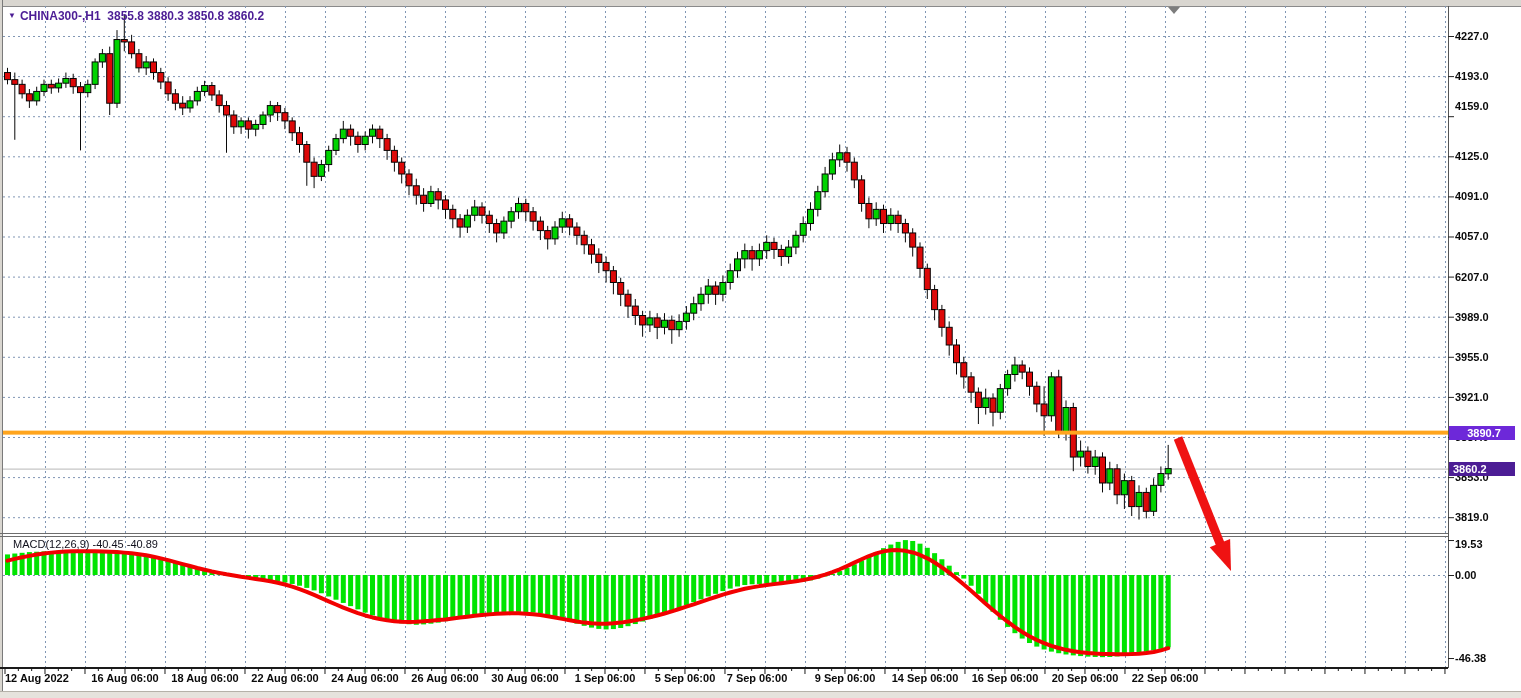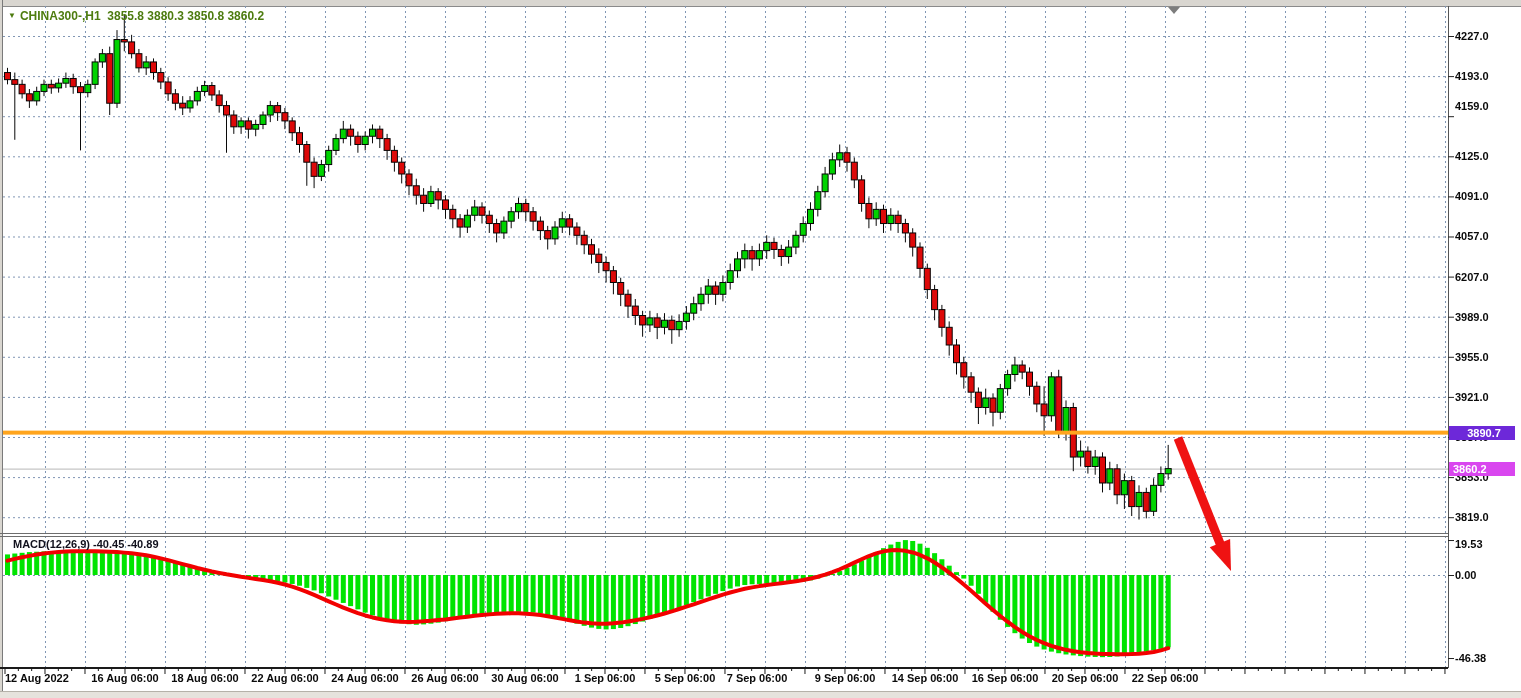--- a/index.html
+++ b/index.html
@@ -2,23 +2,23 @@
 <html><head>
 <meta charset="utf-8">
 <style>
   html,body{margin:0;padding:0;background:#ffffff;}
   #window{position:relative;width:1521px;height:698px;background:#ffffff;overflow:hidden;
           font-family:"Liberation Sans",sans-serif;}
   #frame-top{position:absolute;left:0;top:0;width:1521px;height:6px;background:#d9d6d0;border-bottom:1px solid #8a8a8a;}
   #frame-left{position:absolute;left:0;top:0;width:2px;height:691px;background:#d9d6d0;border-right:1px solid #7a7a7a;}
   #frame-bottom{position:absolute;left:0;top:691px;width:1521px;height:7px;background:#e6e3dd;border-top:1px solid #b5b1a9;}
   #chart-svg{position:absolute;left:0;top:0;}
-  #chart-title{position:absolute;left:8px;top:9px;font-size:12px;font-weight:700;color:#4d7c0f;white-space:pre;}
+  #chart-title{position:absolute;left:8px;top:9px;font-size:12px;font-weight:700;color:#4c1d95;white-space:pre;}
   #chart-title .tri{font-size:8px;vertical-align:2px;margin-right:4px;}
-  #macd-label{position:absolute;left:13px;top:538px;font-size:11px;font-weight:700;color:#10101c;white-space:pre;}
+  #macd-label{position:absolute;left:13px;top:538px;font-size:11px;font-weight:400;color:#10101c;white-space:pre;}
   .axis-label{position:absolute;left:1455px;width:64px;font-size:11px;font-weight:700;color:#0a0a0a;line-height:14px;}
   .badge{position:absolute;left:1449px;width:62px;height:14px;font-size:11px;font-weight:700;color:#ffffff;
          line-height:14px;padding-left:4px;z-index:5;}
   .time-label{position:absolute;top:672px;font-size:11px;font-weight:700;color:#0a0a0a;white-space:nowrap;}
   #shift-marker{position:absolute;left:1168px;top:7px;width:0;height:0;z-index:4;
     border-left:6px solid transparent;border-right:6px solid transparent;border-top:7px solid #7d7d7d;}
 </style>
 </head>
 <body>
 
@@ -741,15 +741,15 @@
       <div class="time-label" style="left: 640px; width: 90px; text-align: center;">5 Sep 06:00</div>
       <div class="time-label" style="left: 712px; width: 90px; text-align: center;">7 Sep 06:00</div>
       <div class="time-label" style="left: 800px; width: 90px; text-align: center;">9 Sep 06:00</div>
       <div class="time-label" style="left: 880px; width: 90px; text-align: center;">14 Sep 06:00</div>
       <div class="time-label" style="left: 960px; width: 90px; text-align: center;">16 Sep 06:00</div>
       <div class="time-label" style="left: 1040px; width: 90px; text-align: center;">20 Sep 06:00</div>
       <div class="time-label" style="left: 1120px; width: 90px; text-align: center;">22 Sep 06:00</div>
     </div>
 
   <div class="badge" id="badge-orange" style="background: #6d28d9; top: 425.632px; text-align: center;">3890.7</div>
-  <div class="badge" id="badge-black" style="background: #d946ef; top: 461.604px;">3860.2</div>
+  <div class="badge" id="badge-black" style="background: #4c1d95; top: 461.604px;">3860.2</div>
   <div id="frame-bottom"></div>
 </div>
 
 </body></html>

